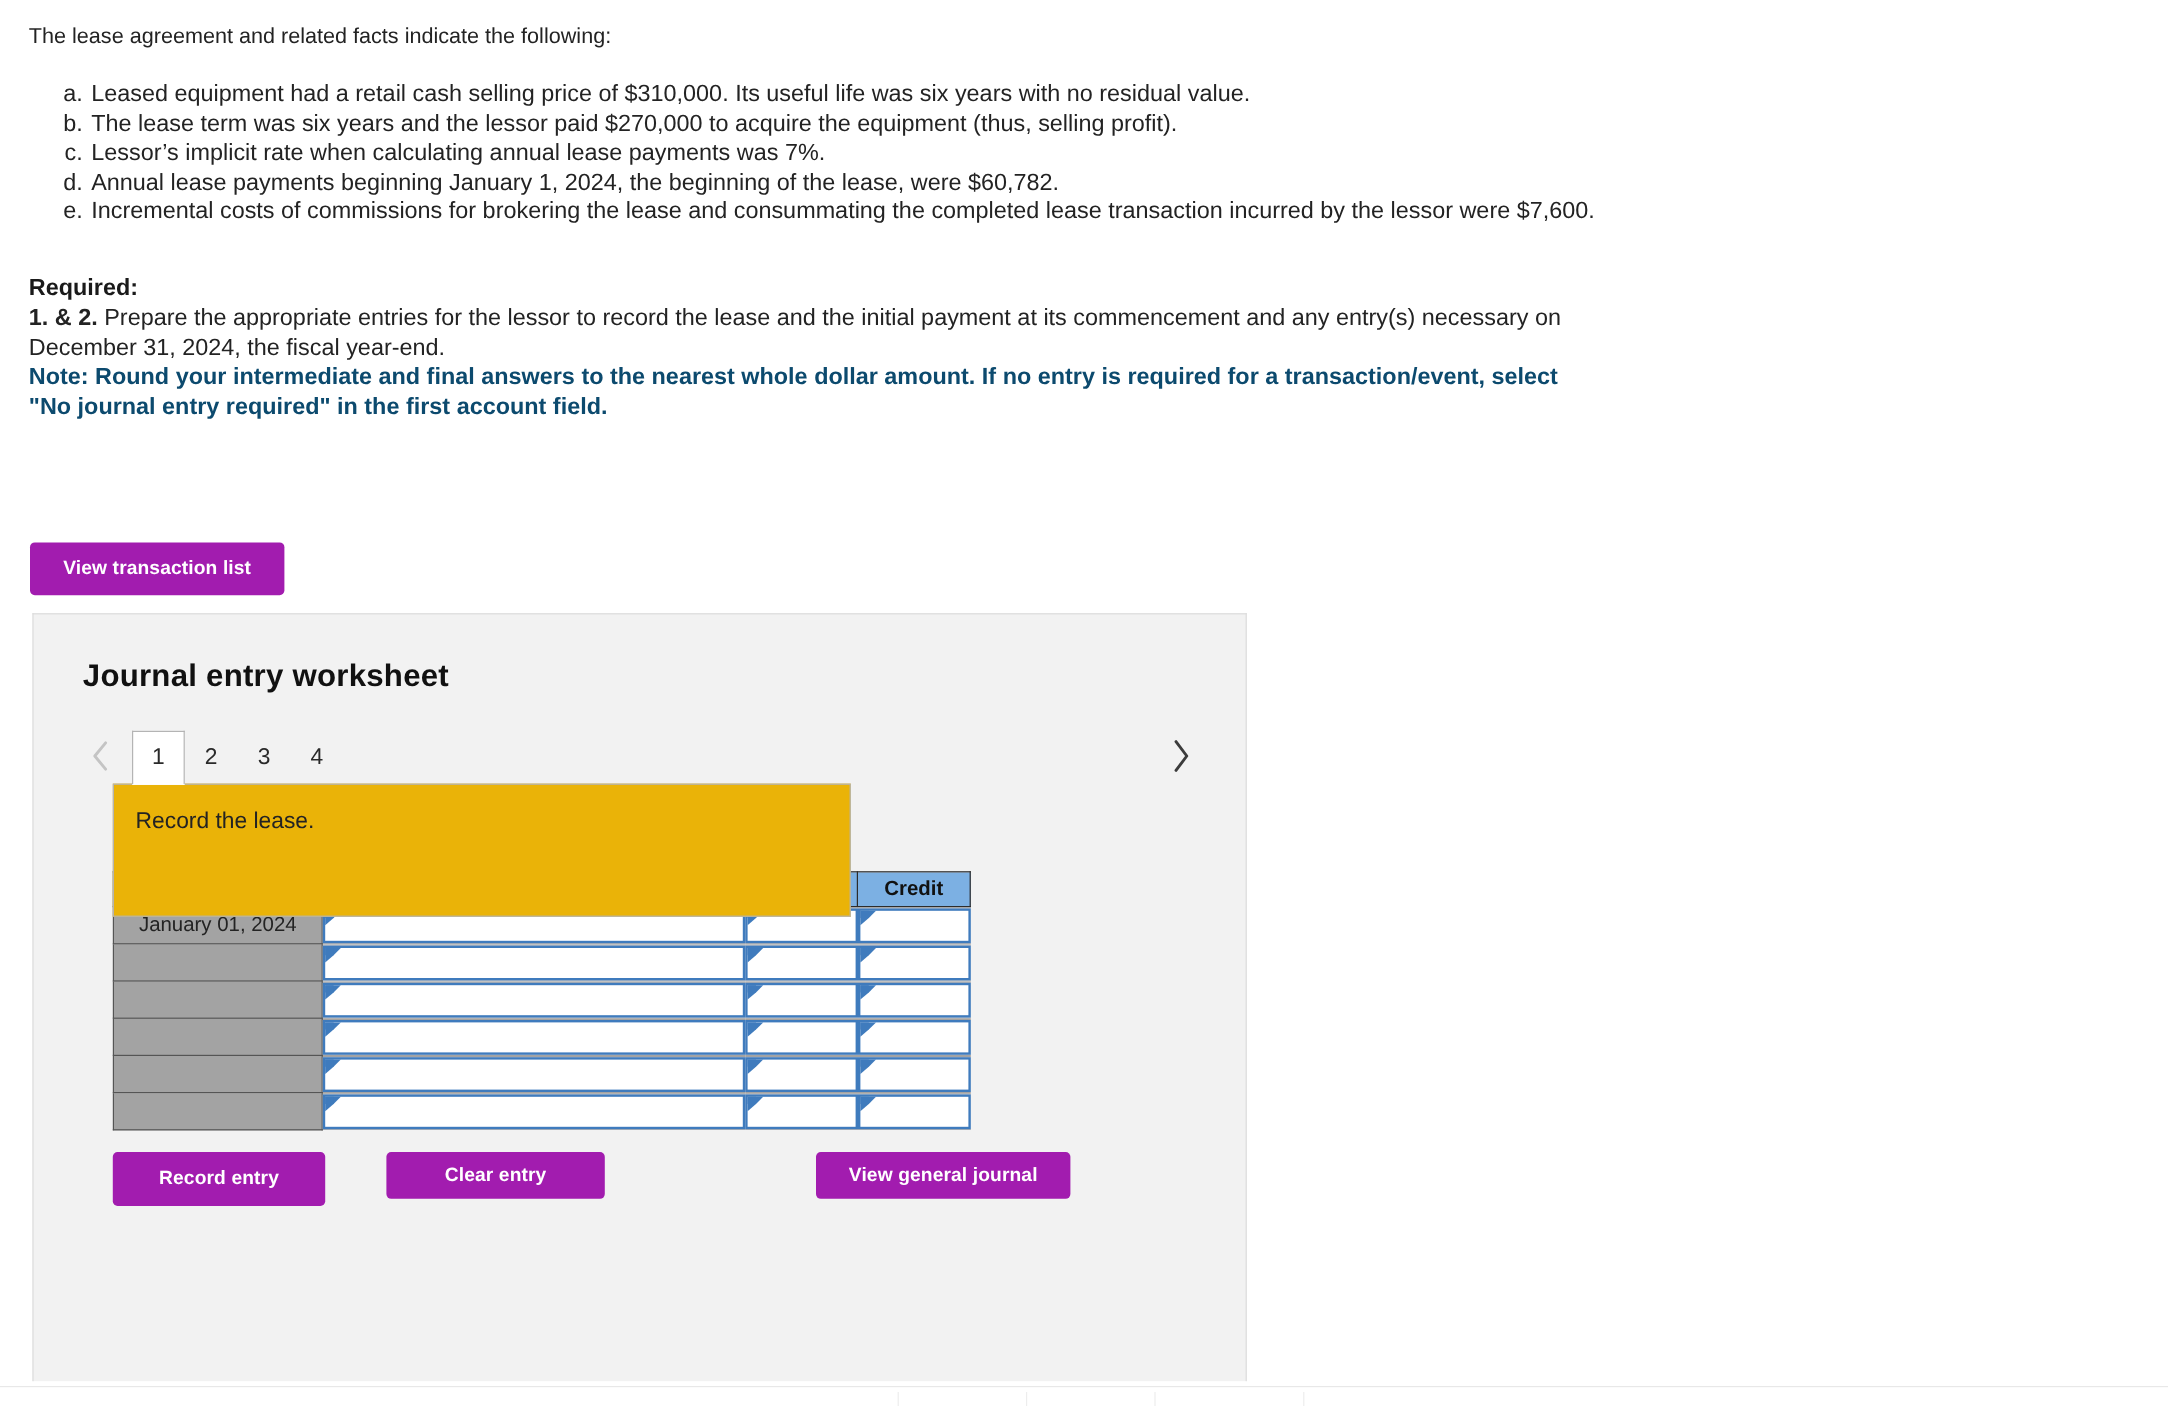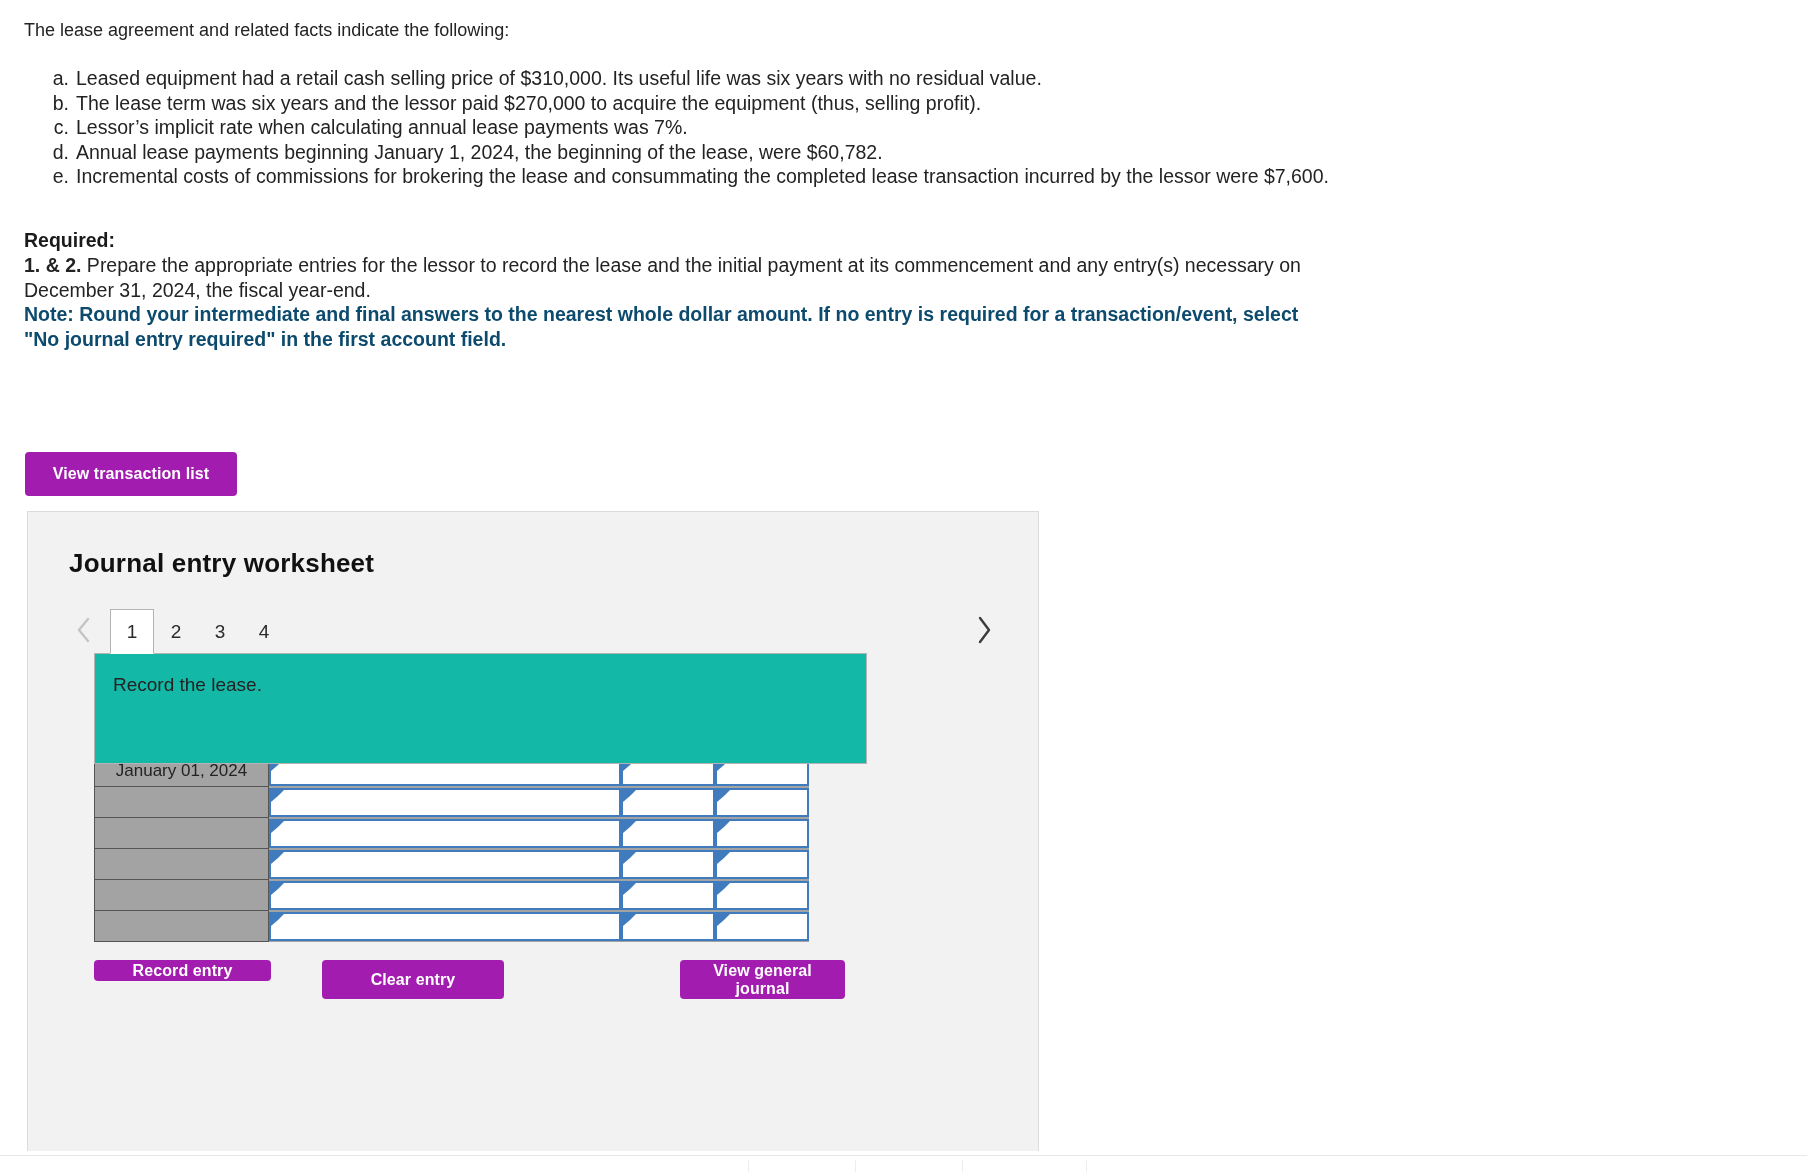--- a/index.html
+++ b/index.html
@@ -172,23 +172,23 @@
     border: 1px solid #b4b4b4;
     border-bottom: 1px solid #ffffff;
     z-index: 3;
   }
 
   
   .descbox {
     position: absolute;
     left: 66px;
     top: 141px;
-    width: 773px;
+    width: 615px;
     height: 111px;
-    background: #14b8a6;
+    background: #eab308;
     border: 1px solid #b4b4b4;
     z-index: 2;
   }
   .descbox-text {
     position: absolute;
     left: 18px;
     top: 20px;
     font-size: 19px;
     color: #232323;
   }
@@ -263,34 +263,34 @@
     border-right: 6px solid transparent;
   }
   td.inputcell { border: none; padding: 0; position: relative; }
 
   
   .btn-record {
     position: absolute;
     left: 66px;
     top: 448px;
     width: 177px;
-    height: 21px;
+    height: 45px;
   }
   .btn-clear {
     position: absolute;
     left: 294px;
     top: 448px;
     width: 182px;
     height: 39px;
   }
   .btn-viewgj {
     position: absolute;
     left: 652px;
     top: 448px;
-    width: 165px;
+    width: 212px;
     height: 39px;
   }
 
   
   .footer-line {
     position: absolute;
     left: 0;
     top: 1155px;
     width: 1807px;
     height: 1px;

